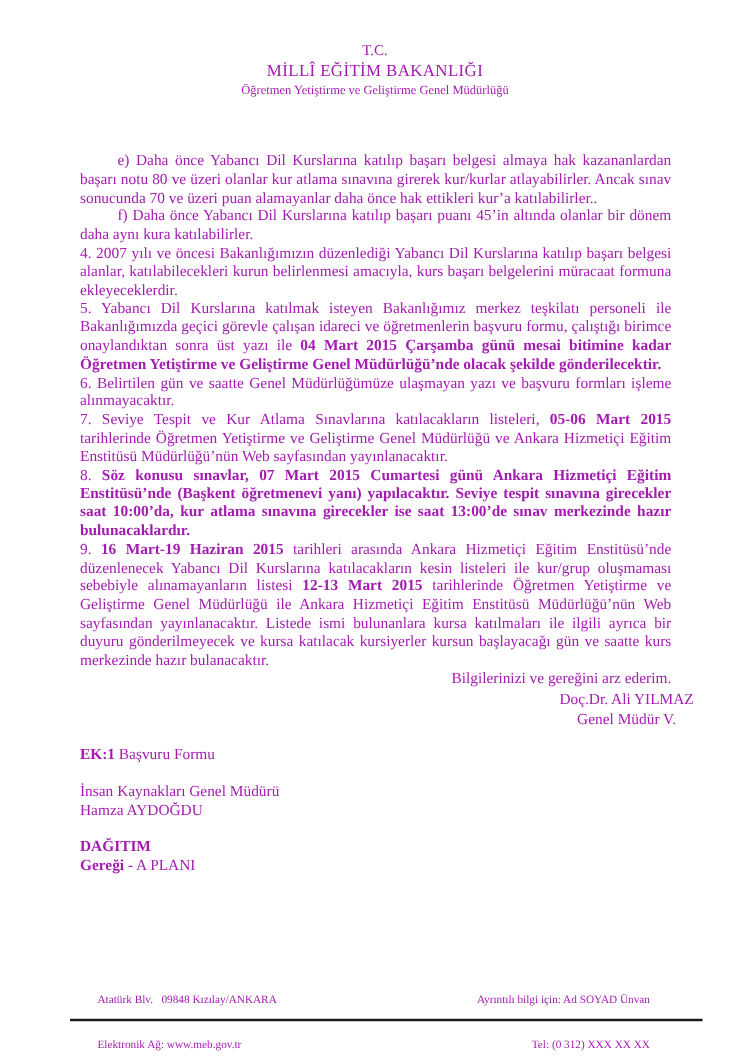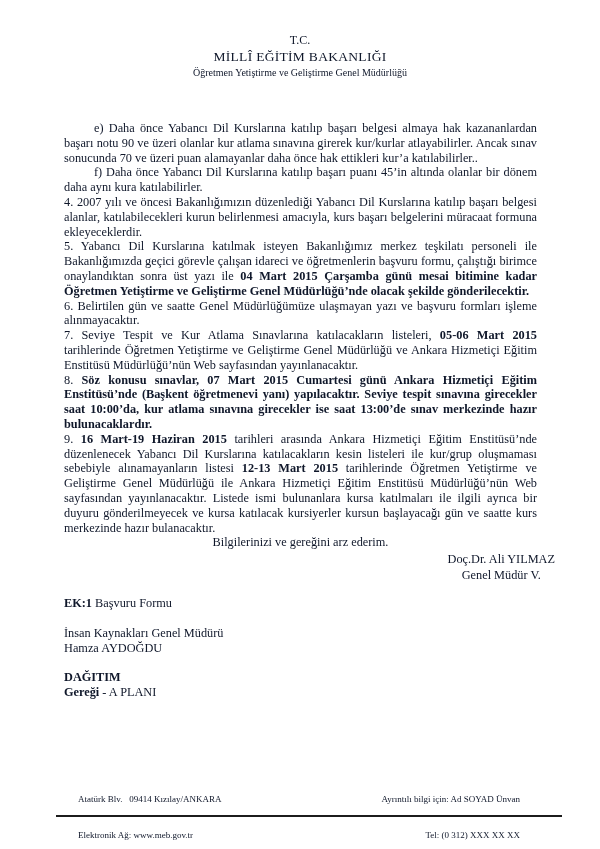--- a/index.html
+++ b/index.html
@@ -3,31 +3,31 @@
 <meta charset="utf-8">
 <style>
   html,body{margin:0;padding:0;}
   body{
     width:600px;height:849px;background:#e8e8e8;
     font-family:"Liberation Serif","DejaVu Serif",serif;
     -webkit-font-smoothing:antialiased;
   }
   .page{
     position:relative;width:600px;height:849px;background:#ffffff;
-    color:#0f172a;overflow:hidden;
+    color:#a21caf;overflow:hidden;
   }
   .header{padding-top:33px;text-align:center;}
   .header .t1{font-size:12px;line-height:15px;}
   .header .t2{font-size:13.5px;line-height:17px;letter-spacing:.3px;}
   .header .t3{font-size:10px;line-height:16px;}
   .body-block{margin:40px 63px 0 64px;font-size:12.3px;line-height:14.8px;text-align:justify;}
   .para{margin:0;}
   .para.indent{text-indent:30px;}
   .para b,.bold{font-weight:bold;}
-  .closing{margin:0;text-align:center;}
+  .closing{margin:0;text-align:right;}
   .signature{
     margin:1px 45px 0 auto;width:max-content;text-align:center;
     font-size:12.3px;line-height:16px;
   }
   .attachment{margin:13px 63px 0 64px;font-size:12.3px;line-height:15px;text-align:left;}
   .koordine{margin:15px 63px 0 64px;font-size:12.3px;line-height:15.2px;text-align:left;}
   .dagitim{margin:13px 63px 0 64px;font-size:12.3px;line-height:15.2px;text-align:left;}
   .sec-heading{font-weight:bold;}
   .footer-cols{
     position:absolute;left:78px;right:80px;top:769px;
@@ -49,21 +49,21 @@
 <div class="page">
 
   <div class="header">
     <div class="t1">T.C.</div>
     <div class="t2">MİLLÎ EĞİTİM BAKANLIĞI</div>
     <div class="t3">Öğretmen Yetiştirme ve Geliştirme Genel Müdürlüğü</div>
   </div>
 
   <div class="body-block">
     <div>
-        <p class="para indent"><span>e) Daha önce Yabancı Dil Kurslarına katılıp başarı belgesi almaya hak kazananlardan başarı notu 90 ve üzeri olanlar kur atlama sınavına girerek kur/kurlar atlayabilirler. Ancak sınav sonucunda 70 ve üzeri puan alamayanlar daha önce hak ettikleri kur’a katılabilirler..</span></p>
+        <p class="para indent"><span>e) Daha önce Yabancı Dil Kurslarına katılıp başarı belgesi almaya hak kazananlardan başarı notu 80 ve üzeri olanlar kur atlama sınavına girerek kur/kurlar atlayabilirler. Ancak sınav sonucunda 70 ve üzeri puan alamayanlar daha önce hak ettikleri kur’a katılabilirler..</span></p>
         <p class="para indent"><span>f) Daha önce Yabancı Dil Kurslarına katılıp başarı puanı 45’in altında olanlar bir dönem daha aynı kura katılabilirler.</span></p>
         <p class="para"><span>4. 2007 yılı ve öncesi Bakanlığımızın düzenlediği Yabancı Dil Kurslarına katılıp başarı belgesi alanlar, katılabilecekleri kurun belirlenmesi amacıyla, kurs başarı belgelerini müracaat formuna ekleyeceklerdir.</span></p>
         <p class="para"><span>5. Yabancı Dil Kurslarına katılmak isteyen Bakanlığımız merkez teşkilatı personeli ile Bakanlığımızda geçici görevle çalışan idareci ve öğretmenlerin başvuru formu, çalıştığı birimce onaylandıktan sonra üst yazı ile </span><b>04 Mart 2015 Çarşamba günü mesai bitimine kadar Öğretmen Yetiştirme ve Geliştirme Genel Müdürlüğü’nde olacak şekilde gönderilecektir.</b></p>
         <p class="para"><span>6. Belirtilen gün ve saatte Genel Müdürlüğümüze ulaşmayan yazı ve başvuru formları işleme alınmayacaktır.</span></p>
         <p class="para"><span>7. Seviye Tespit ve Kur Atlama Sınavlarına katılacakların listeleri, </span><b>05-06 Mart 2015</b><span> tarihlerinde Öğretmen Yetiştirme ve Geliştirme Genel Müdürlüğü ve Ankara Hizmetiçi Eğitim Enstitüsü Müdürlüğü’nün Web sayfasından yayınlanacaktır.</span></p>
         <p class="para"><span>8. </span><b>Söz konusu sınavlar, 07 Mart 2015 Cumartesi günü Ankara Hizmetiçi Eğitim Enstitüsü’nde (Başkent öğretmenevi yanı) yapılacaktır. Seviye tespit sınavına girecekler saat 10:00’da, kur atlama sınavına girecekler ise saat 13:00’de sınav merkezinde hazır bulunacaklardır.</b></p>
         <p class="para"><span>9. </span><b>16 Mart-19 Haziran 2015</b><span> tarihleri arasında Ankara Hizmetiçi Eğitim Enstitüsü’nde düzenlenecek Yabancı Dil Kurslarına katılacakların kesin listeleri ile kur/grup oluşmaması sebebiyle alınamayanların listesi </span><b>12-13 Mart 2015</b><span> tarihlerinde Öğretmen Yetiştirme ve Geliştirme Genel Müdürlüğü ile Ankara Hizmetiçi Eğitim Enstitüsü Müdürlüğü’nün Web sayfasından yayınlanacaktır. Listede ismi bulunanlara kursa katılmaları ile ilgili ayrıca bir duyuru gönderilmeyecek ve kursa katılacak kursiyerler kursun başlayacağı gün ve saatte kurs merkezinde hazır bulanacaktır.</span></p>
       </div>
     <p class="para closing">Bilgilerinizi ve gereğini arz ederim.</p>
   </div>
@@ -82,21 +82,21 @@
     <div>Hamza AYDOĞDU</div>
   </div>
 
   <div class="dagitim">
     <div class="sec-heading">DAĞITIM</div>
     <div><span class="bold">Gereği</span><span> - A PLANI</span></div>
   </div>
 
   <div class="footer-cols">
     <div class="footer-col left">
-      <div>Atatürk Blv.   09414 Kızılay/ANKARA</div>
+      <div>Atatürk Blv.   09848 Kızılay/ANKARA</div>
       <div>Elektronik Ağ: www.meb.gov.tr</div>
       
     </div>
     <div class="footer-col right">
       <div>Ayrıntılı bilgi için: Ad SOYAD Ünvan</div>
       <div>Tel: (0 312) XXX XX XX</div>
       
     </div>
   </div>
 

